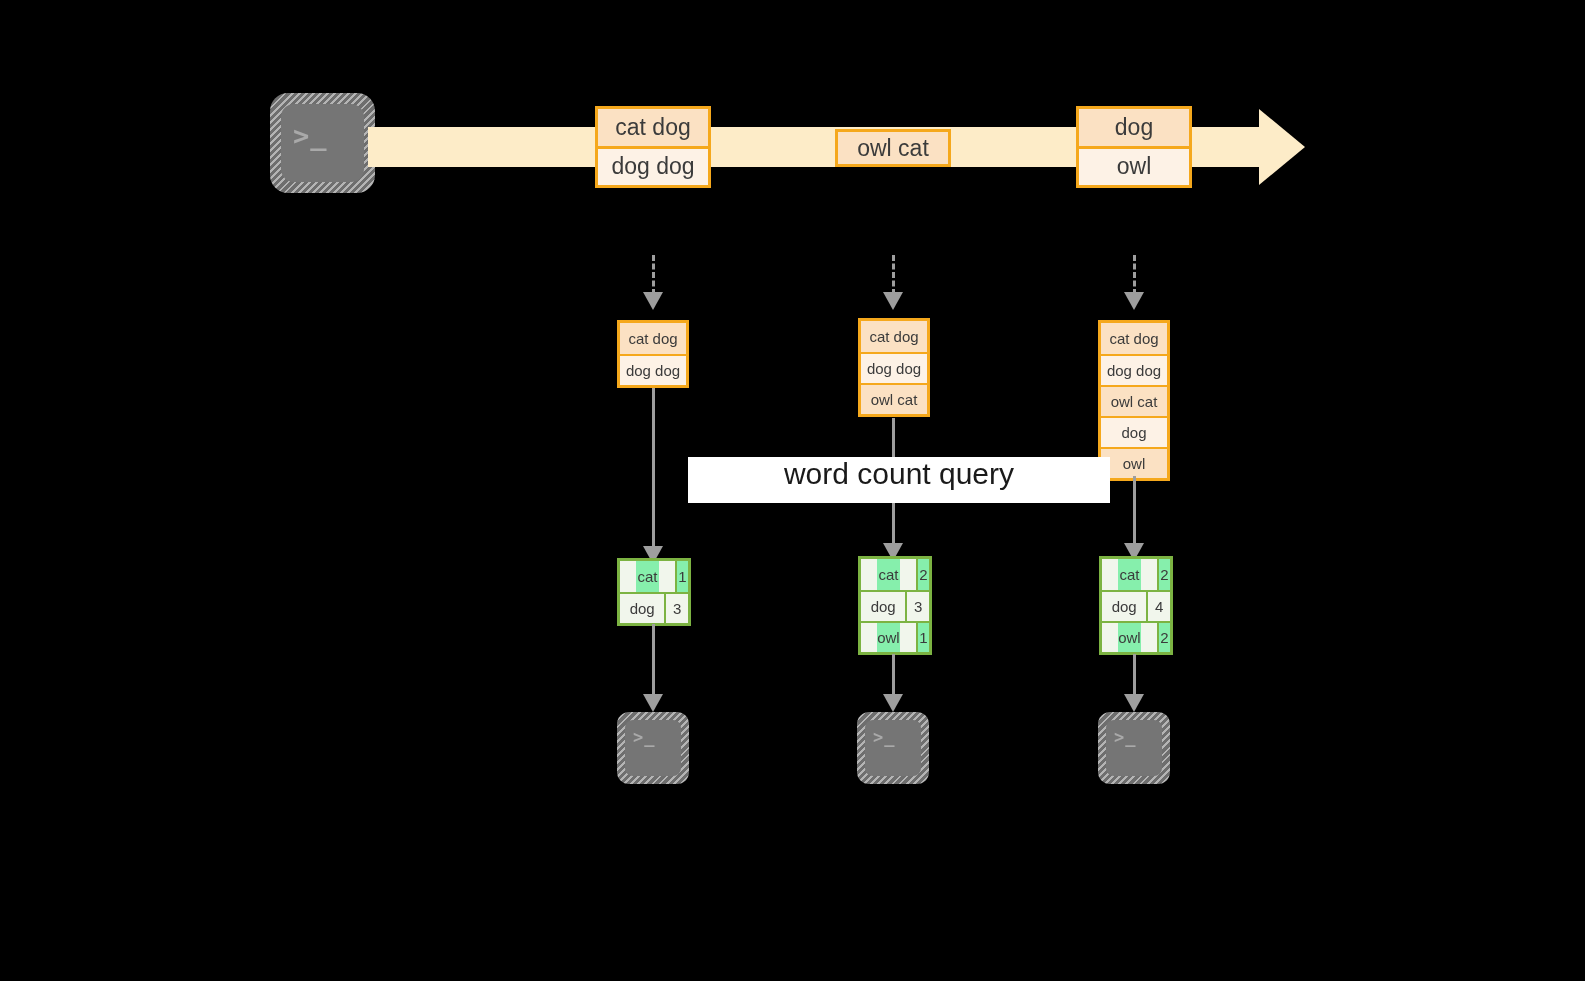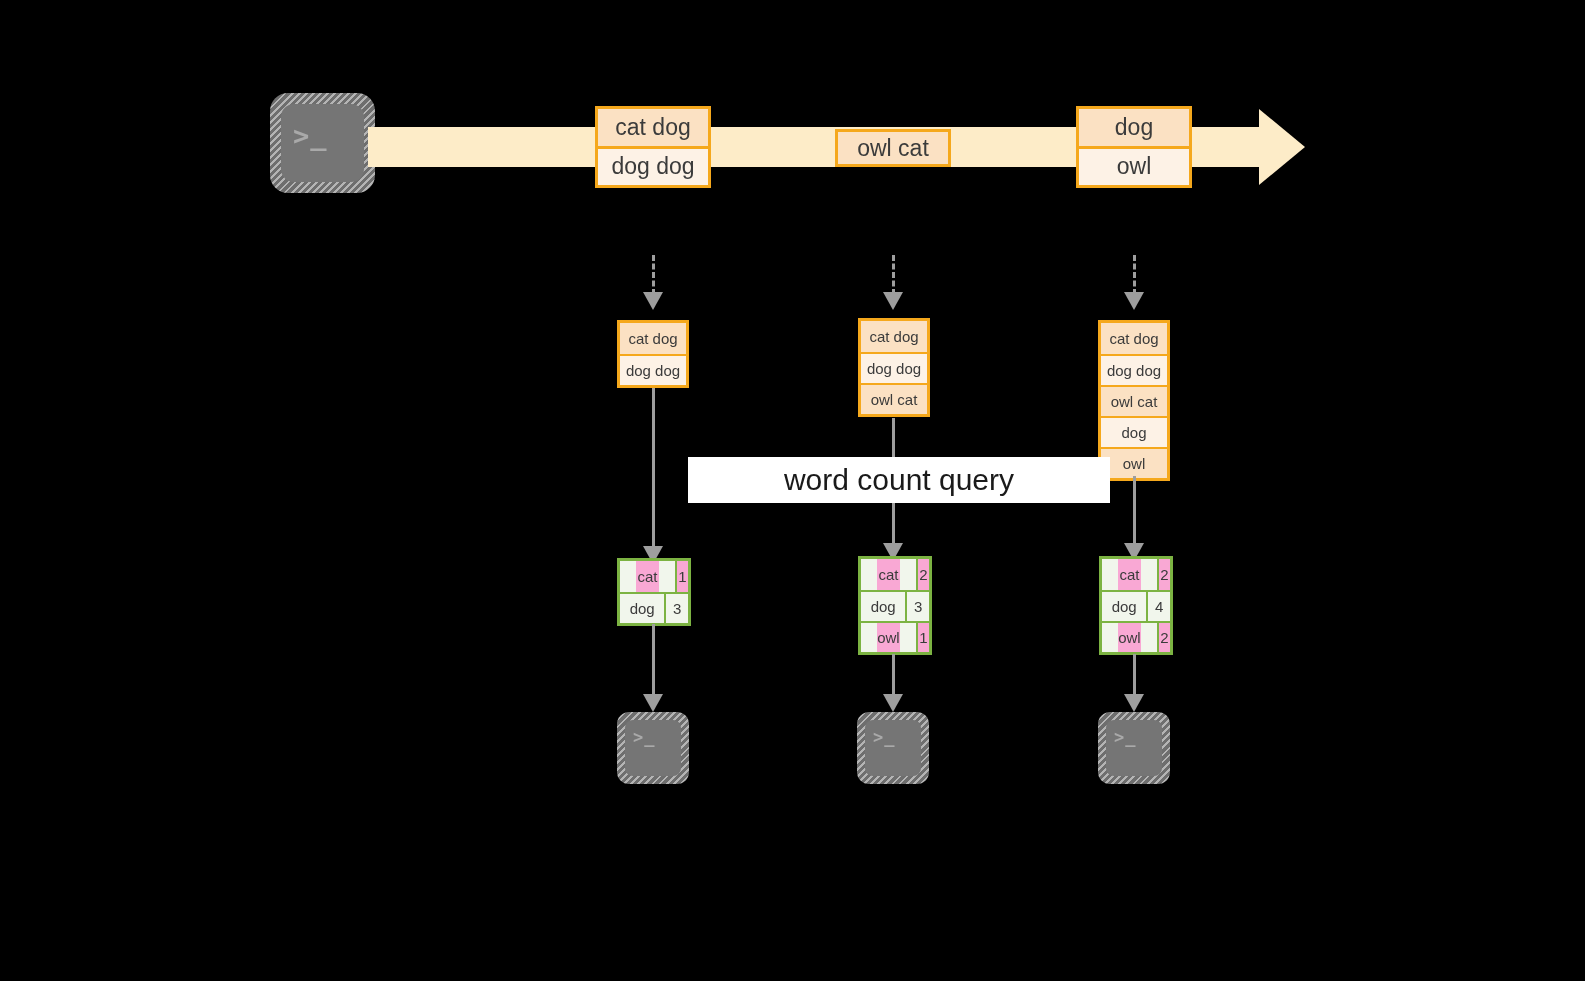--- a/index.html
+++ b/index.html
@@ -129,21 +129,21 @@
     display: flex;
     align-items: center;
     justify-content: center;
     font-size: 15px;
     color: #3b3b3b;
     box-sizing: border-box;
     white-space: nowrap;
   }
   .rtable .tc.word { width: 47px; }
   .rtable .tc.cnt  { width: 25px; border-left: 2px solid #7cb342; }
-  .rtable .trow.shade .tc { background: #f9a8d4; margin-left: 16px; }
+  .rtable .trow.shade .tc { background: #86efac; margin-left: 16px; }
   .rtable .trow.plain .tc { background: #f1f6ec; }
 
   
   .conn {
     position: absolute;
     background: #9e9e9e;
     width: 3px;
   }
   .conn.dashed {
     background: none;
@@ -156,21 +156,21 @@
     border-left: 10px solid transparent;
     border-right: 10px solid transparent;
     border-top: 18px solid #9e9e9e;
   }
 
   
   .banner {
     position: absolute;
     background: #ffffff;
     display: flex;
-    align-items: center;
+    align-items: flex-start;
     justify-content: center;
   }
   .banner span {
     font-size: 30px;
     color: #1a1a1a;
     white-space: nowrap;
   }
 </style>
 </head>
 <body>

